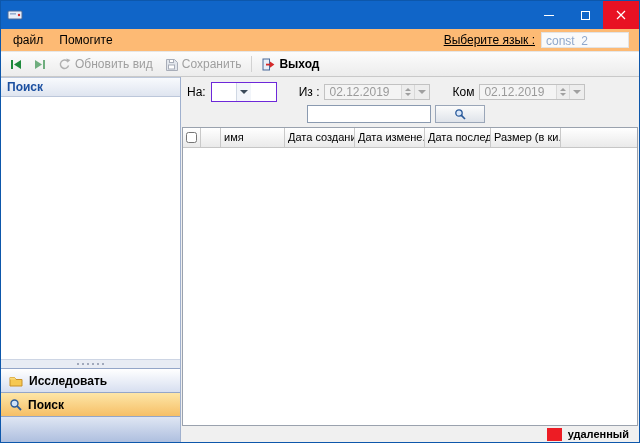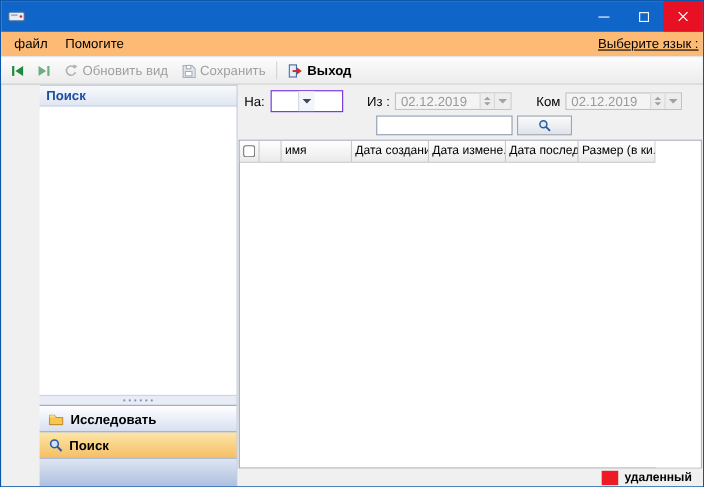--- a/index.html
+++ b/index.html
@@ -23,21 +23,21 @@
   .menu-item{padding:2px 8px;}
   .lang-label{margin-left:auto;text-decoration:underline;}
   .lang-value{width:88px;height:16px;line-height:16px;margin:0 6px;padding:0 4px;color:#8fa8cc;background:#fafafa;border:1px solid #e3e3e3;overflow:hidden;}
   
   .toolbar{height:26px;flex:0 0 auto;background:linear-gradient(#fcfcfc,#ececec);border-top:1px solid #e6e6e6;border-bottom:1px solid #c9c9c9;display:flex;align-items:center;padding:0 4px;gap:2px;}
   .tool{display:flex;align-items:center;gap:4px;padding:2px 5px;white-space:nowrap;}
   .tool.disabled{color:#9f9f9f;}
   .tool.exit{font-weight:bold;}
   .sep{width:1px;height:16px;background:#d2d2d2;margin:0 3px;}
   
-  .content{flex:1;display:flex;min-height:0;margin-left:35px;}
+  .content{flex:1;display:flex;min-height:0;}
   
   .sidebar{width:180px;flex:0 0 auto;display:flex;flex-direction:column;background:#eef1f7;border-right:1px solid #9fb0ce;}
   .sidebar-header{height:20px;line-height:19px;flex:0 0 auto;padding-left:6px;font-weight:bold;color:#1b4fa0;background:linear-gradient(#f8fafd,#dfe5f0);border-top:1px solid #bcc7da;border-bottom:1px solid #bcc7da;}
   .sidebar-panel{flex:1;min-height:0;background:#fff;}
   .splitter{height:9px;flex:0 0 auto;display:flex;align-items:center;justify-content:center;gap:3px;background:#e8ecf4;border-top:1px solid #cdd5e4;}
   .splitter i{width:2px;height:2px;background:#8a93a8;border-radius:50%;display:block;}
   .nav-btn{height:24px;flex:0 0 auto;display:flex;align-items:center;gap:6px;padding-left:8px;font-weight:bold;border-top:1px solid #94a6c8;}
   .nav-btn.explore{background:linear-gradient(#ffffff,#d7dff0);}
   .nav-btn.search-active{background:linear-gradient(#fde6a8,#f6bf66);}
   .sidebar-footer{height:26px;flex:0 0 auto;background:linear-gradient(#dfe6f3,#aebfdf);border-top:1px solid #94a6c8;}
@@ -55,21 +55,21 @@
   .datefield{width:106px;height:16px;background:#f4f4f4;border:1px solid #c2c2c2;display:flex;align-items:center;color:#9a9a9a;}
   .datefield .val{flex:1;padding-left:4px;overflow:hidden;}
   .spin{width:13px;height:100%;display:flex;flex-direction:column;align-items:center;justify-content:center;gap:2px;border-left:1px solid #d8d8d8;background:#ededed;}
   .tri-up-s{width:0;height:0;border-left:3px solid transparent;border-right:3px solid transparent;border-bottom:3px solid #a0a0a0;}
   .tri-down-s{width:0;height:0;border-left:3px solid transparent;border-right:3px solid transparent;border-top:3px solid #a0a0a0;}
   .datefield .combo-arrow{background:#ededed;border-left:1px solid #d8d8d8;}
   .crit-row2{display:flex;align-items:center;height:22px;padding-left:120px;gap:4px;}
   .search-input{width:124px;height:18px;border:1px solid #8a9ab0;background:#fff;padding:0 3px;font:inherit;}
   .search-btn{width:50px;height:18px;border:1px solid #9aa6b8;background:linear-gradient(#fbfbfb,#dfe3ea);display:flex;align-items:center;justify-content:center;padding:0;}
   
-  .grid{flex:1;min-height:0;display:flex;flex-direction:row;border:1px solid #9aa2ae;margin:0 1px;background:#fff;}
+  .grid{flex:1;min-height:0;display:flex;flex-direction:column;border:1px solid #9aa2ae;margin:0 1px;background:#fff;}
   .grid-header{display:flex;height:20px;flex:0 0 auto;background:linear-gradient(#ffffff,#eaeaea);border-bottom:1px solid #c6c6c6;font-size:11px;}
   .gcell{border-right:1px solid #c9c9c9;padding:3px 3px 0 3px;white-space:nowrap;overflow:hidden;}
   .c-check{width:18px;display:flex;align-items:center;justify-content:center;padding:0;}
   .c-check input{width:11px;height:11px;margin:0;}
   .c-icon{width:20px;}
   .c-name{width:64px;}
   .c-created{width:70px;}
   .c-modified{width:70px;}
   .c-access{width:66px;}
   .c-size{width:70px;}
@@ -105,20 +105,21 @@
           <path d="M1 1 L9 9 M9 1 L1 9" stroke="#ffffff" stroke-width="1.2"></path>
         </svg>
       </div>
     </div>
   </div>
 
   <div class="menubar">
     <span class="menu-item">файл</span>
     <span class="menu-item">Помогите</span>
     <span class="lang-label">Выберите язык :</span>
+    <span class="lang-value">const_2</span>
   </div>
 
   <div class="toolbar">
     <span class="tool">
       <svg width="12" height="11" viewBox="0 0 12 11">
         <rect x="1" y="1" width="2" height="9" fill="#1e8a3c"></rect>
         <polygon points="11,1 4,5.5 11,10" fill="#1e8a3c"></polygon>
       </svg>
     </span>
     <span class="tool">

